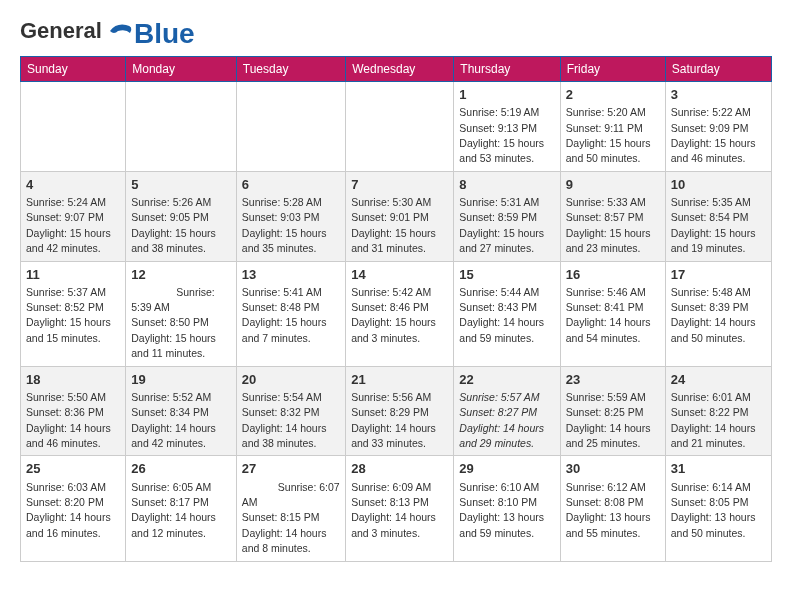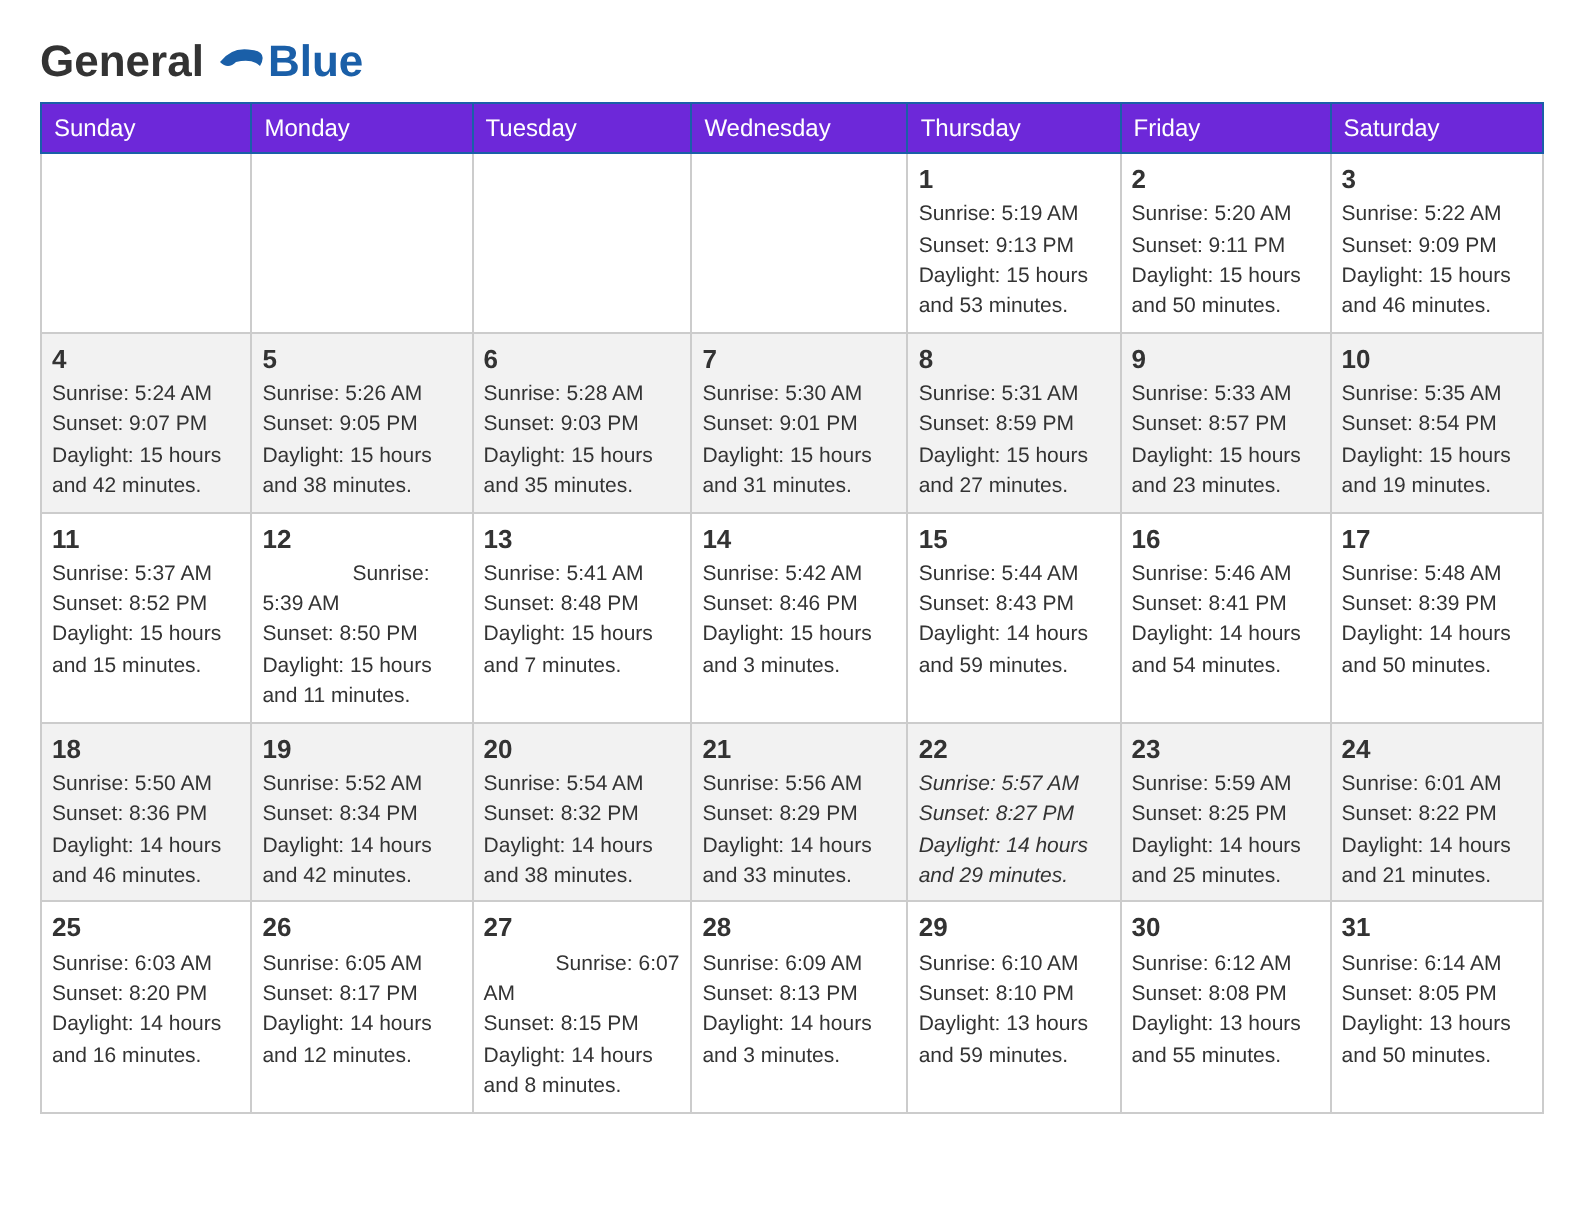--- a/index.html
+++ b/index.html
@@ -39,21 +39,21 @@
     .subtitle {
       font-size: 16px;
       color: #333;
     }
     table {
       width: 100%;
       border-collapse: collapse;
       font-size: 11px;
     }
     thead tr th {
-      background-color: #6d28d9;
+      background-color: #be185d;
       color: #fff;
       text-align: left;
       padding: 5px 6px;
       font-size: 12px;
       font-weight: normal;
       border: 1px solid #1a5fa8;
     }
     tbody tr td {
       border: 1px solid #ccc;
       vertical-align: top;
@@ -90,21 +90,21 @@
   <div class="logo">
     <div style="display:flex; align-items:center; gap:4px;">
       <span class="logo-text">
         <span style="color:#333;">General</span>
       </span>
       <svg width="28" height="20" viewBox="0 0 28 20">
         <path d="M4 10 Q10 2 20 4 Q28 5 24 12 Q20 8 12 10 Q8 14 4 10Z" fill="#1a5fa8"></path>
       </svg>
     </div>
     <div>
-      <span class="logo-text" style="color:#1a5fa8; font-size:22px; font-weight:bold;">Blue</span>
+      <span class="logo-text" style="color:#1a5fa8; font-size:28px; font-weight:bold;">Blue</span>
     </div>
   </div>
   <div class="title-area">
     <div class="main-title"></div>
     <div class="subtitle"></div>
   </div>
 </div>
 
 <table>
   <thead>

